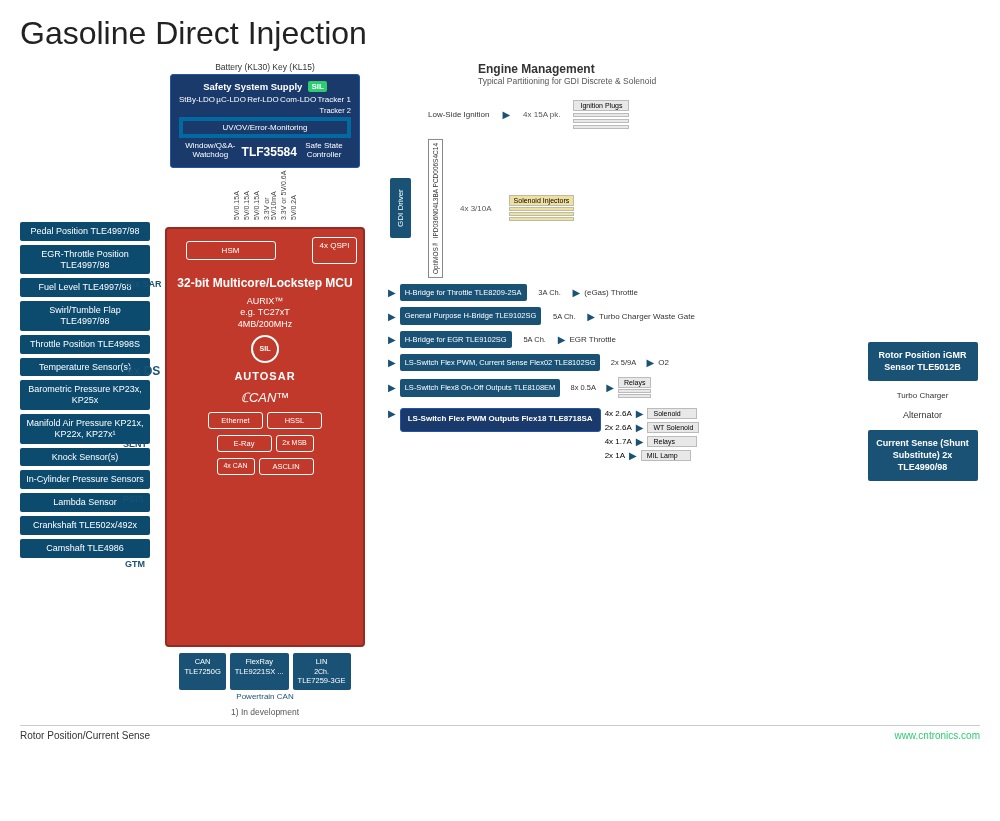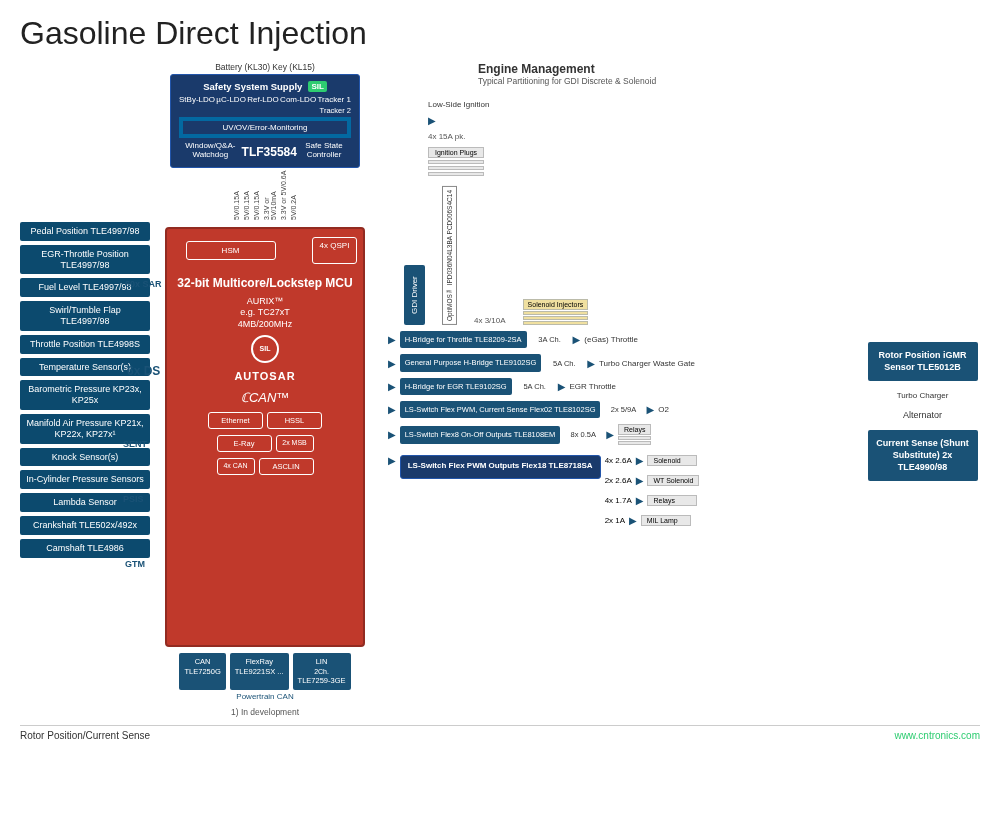--- a/index.html
+++ b/index.html
@@ -376,24 +376,23 @@
       color: #fff;
     }
     .side-label-sar { position: absolute; left: -42px; top: 50px; font-size: 9px; color: #1a5276; font-weight: bold; }
     .side-label-ds  { position: absolute; left: -40px; top: 135px; font-size: 12px; color: #1a5276; font-weight: bold; }
     .side-label-sent { position: absolute; left: -44px; top: 210px; font-size: 9px; color: #1a5276; font-weight: bold; }
     .side-label-psis { position: absolute; left: -44px; top: 265px; font-size: 9px; color: #1a5276; font-weight: bold; }
     .side-label-gtm  { position: absolute; left: -42px; top: 330px; font-size: 9px; color: #1a5276; font-weight: bold; }
     
     .ignition-area {
       display: flex;
-      align-items: flex-start;
-      gap: 6px;
+      align-items: center;
+      gap: 13px;
       margin-bottom: 4px;
-      flex-direction: column;
     }
     .plug-box {
       display: flex;
       flex-direction: column;
       gap: 1px;
     }
     .plug-chip {
       background: #e8e8e8;
       border: 1px solid #bbb;
       font-size: 7px;
@@ -546,21 +545,21 @@
         <span class="arrow-small">▶</span>
         <div style="font-size:8px; color:#555;">4x 15A pk.</div>
         <div class="plug-box">
           <div class="plug-chip">Ignition Plugs</div>
           <div class="plug-chip" style="margin-top:1px;"></div>
           <div class="plug-chip" style="margin-top:1px;"></div>
           <div class="plug-chip" style="margin-top:1px;"></div>
         </div>
       </div>
 
-      <div style="display:flex; align-items:flex-end; gap:17px; margin-top:6px; margin-left:26px;">
+      <div style="display:flex; align-items:center; gap:17px; margin-top:6px; margin-left:12px;">
         <div style="background:#1a5276; color:#fff; font-size:8px; padding:4px 6px; border-radius:2px; writing-mode:vertical-rl; transform:rotate(180deg); min-height:60px; text-align:center;">GDI Driver</div>
         <div style="background:#fff; border:1px solid #888; font-size:6.5px; padding:3px; writing-mode:vertical-rl; transform:rotate(180deg); min-height:70px; text-align:center; color:#333;">OptiMOS™ IPD036N04L3BA PCD006S4C14</div>
         <div style="font-size:8px; color:#555;">4x 3/10A</div>
         <div class="solenoid-stack">
           <div class="solenoid-item">Solenoid Injectors</div>
           <div class="solenoid-item"></div>
           <div class="solenoid-item"></div>
           <div class="solenoid-item"></div>
         </div>
       </div>
@@ -611,21 +610,21 @@
             <div class="relay-item"></div>
             <div class="relay-item"></div>
           </div>
         </div>
 
         <div style="display:flex; align-items:flex-start; gap:4px; margin-top:4px;">
           <span class="arrow-small">▶</span>
           <div style="background:#1a3a6b; border:1px solid #2255aa; border-radius:3px; padding:5px 7px; color:#fff;">
             <div style="font-size:8px; font-weight:bold; text-align:center; margin-bottom:3px;">LS-Switch Flex PWM Outputs Flex18 TLE8718SA</div>
           </div>
-          <div style="display:flex; flex-direction:column; gap:9px; font-size:8px;">
+          <div style="display:flex; flex-direction:column; gap:3px; font-size:8px;">
             <div style="display:flex; align-items:center; gap:4px;">
               <span>4x 2.6A</span>
               <span class="arrow-small">▶</span>
               <div class="relay-item" style="min-width:50px;">Solenoid</div>
             </div>
             <div style="display:flex; align-items:center; gap:4px;">
               <span>2x 2.6A</span>
               <span class="arrow-small">▶</span>
               <div class="relay-item" style="min-width:50px;">WT Solenoid</div>
             </div>

